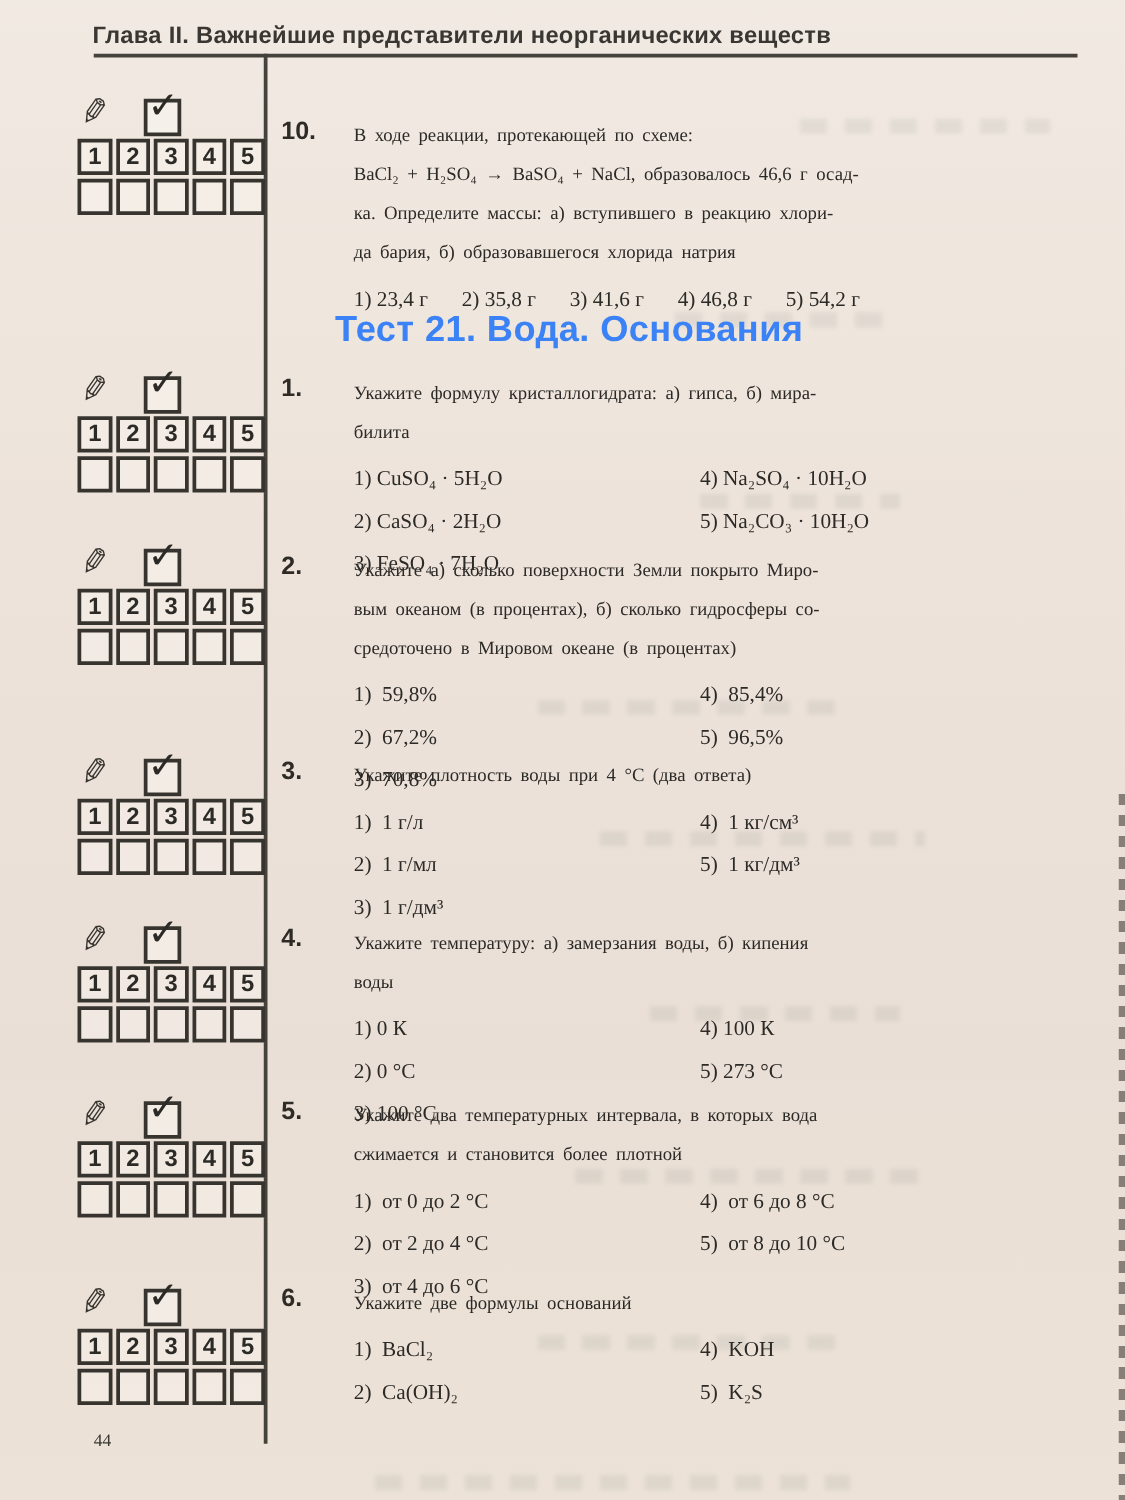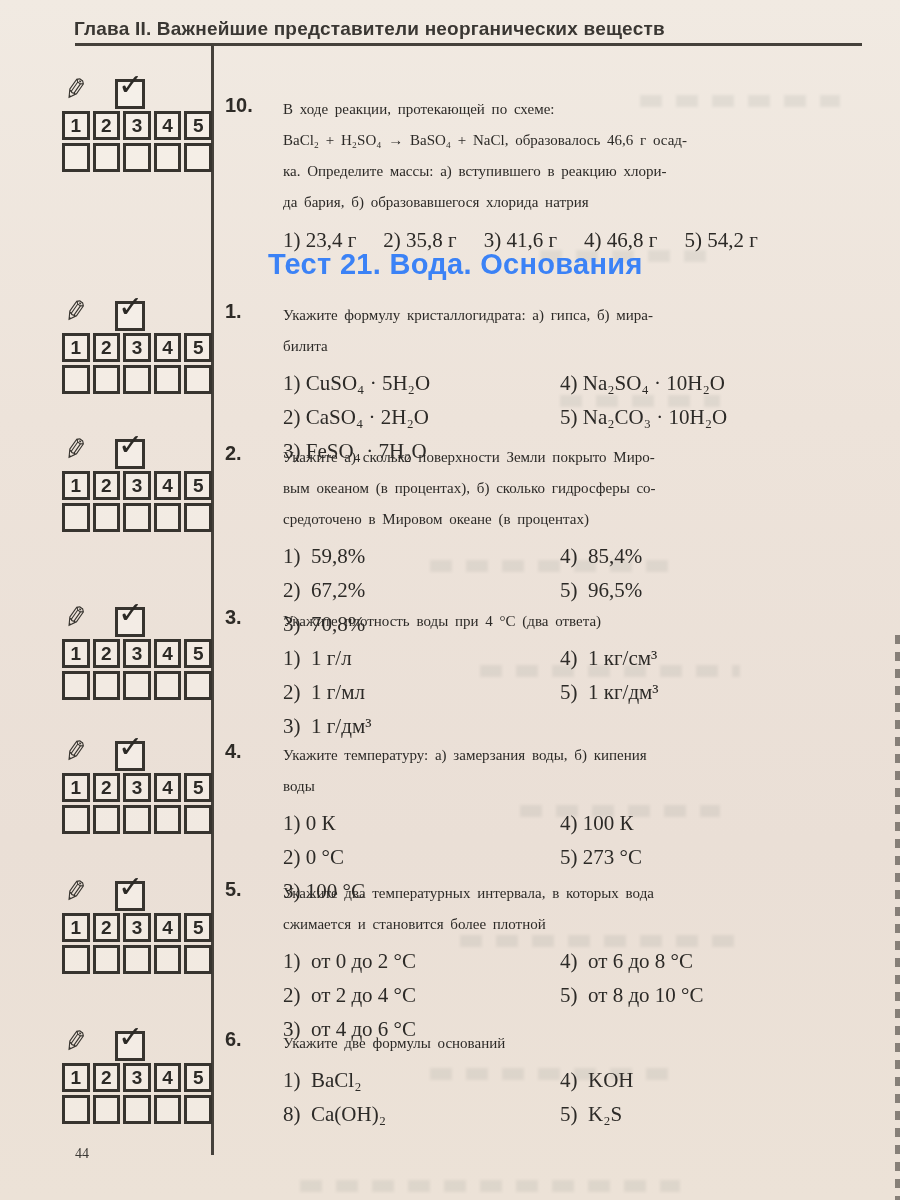--- a/index.html
+++ b/index.html
@@ -48,21 +48,21 @@
   
   .q{position:absolute;left:225px;width:648px;}
   .qnum{
     position:absolute;left:0;top:0;
     font:bold 20px "Liberation Sans","DejaVu Sans",sans-serif;color:#2e2b27;
   }
   .qbody{margin-left:58px;}
   .qline{font-size:15px;line-height:31px;white-space:pre;word-spacing:3px;}
   .opts2{display:flex;margin-top:4px;}
   .optcol-l{width:277px;}
-  .opt{font-size:21px;line-height:34px;white-space:pre;}
+  .opt{font-size:17px;line-height:34px;white-space:pre;}
   .opts-row{display:flex;gap:27px;margin-top:5px;}
   .test-title{
     position:absolute;left:268px;top:248px;
     font:bold 29px "Liberation Sans","DejaVu Sans",sans-serif;color:#3b82f6;
     letter-spacing:.3px;
   }
   .page-num{position:absolute;left:75px;top:1146px;font-size:14px;color:#3a3733;}
   
   .ghost{
     position:absolute;height:12px;opacity:.09;filter:blur(1.5px);
@@ -358,21 +358,21 @@
     </div>
   </section>
 
   <section class="q" style="top:1028px;">
     <span class="qnum">6.</span>
     <div class="qbody">
       <div class="qline">Укажите две формулы оснований</div>
       <div class="opts2">
         <div class="optcol-l">
           <div class="opt">1)  BaCl₂</div>
-          <div class="opt">8)  Ca(OH)₂</div>
+          <div class="opt">2)  Ca(OH)₂</div>
         </div>
         <div class="optcol-r">
           <div class="opt">4)  KOH</div>
           <div class="opt">5)  K₂S</div>
         </div>
       </div>
     </div>
   </section>
 
   <div class="page-num">44</div>

